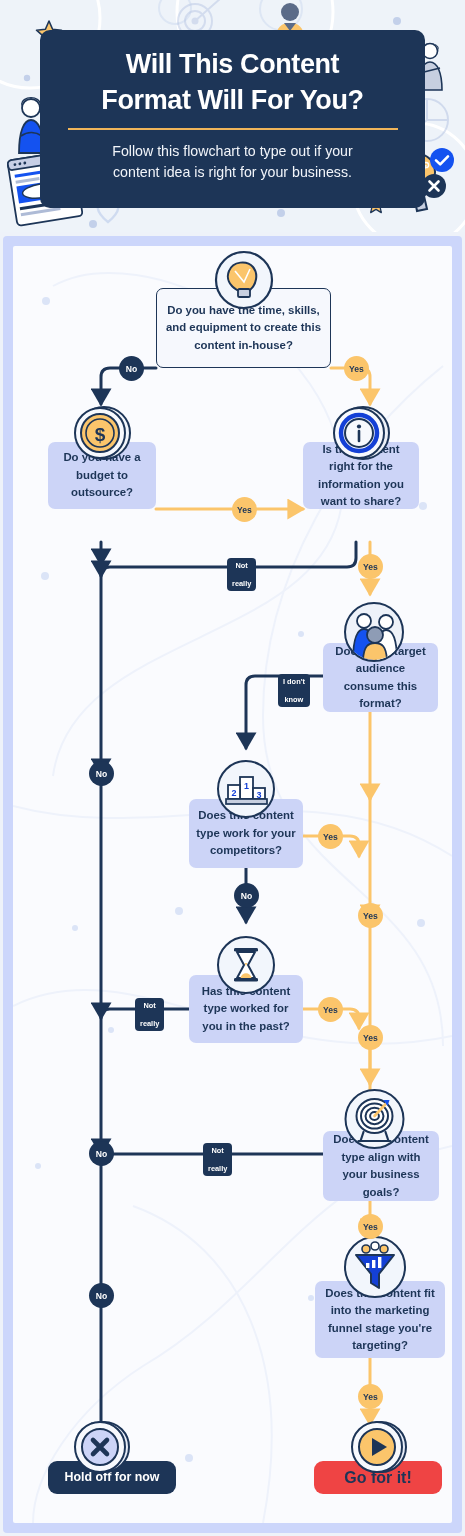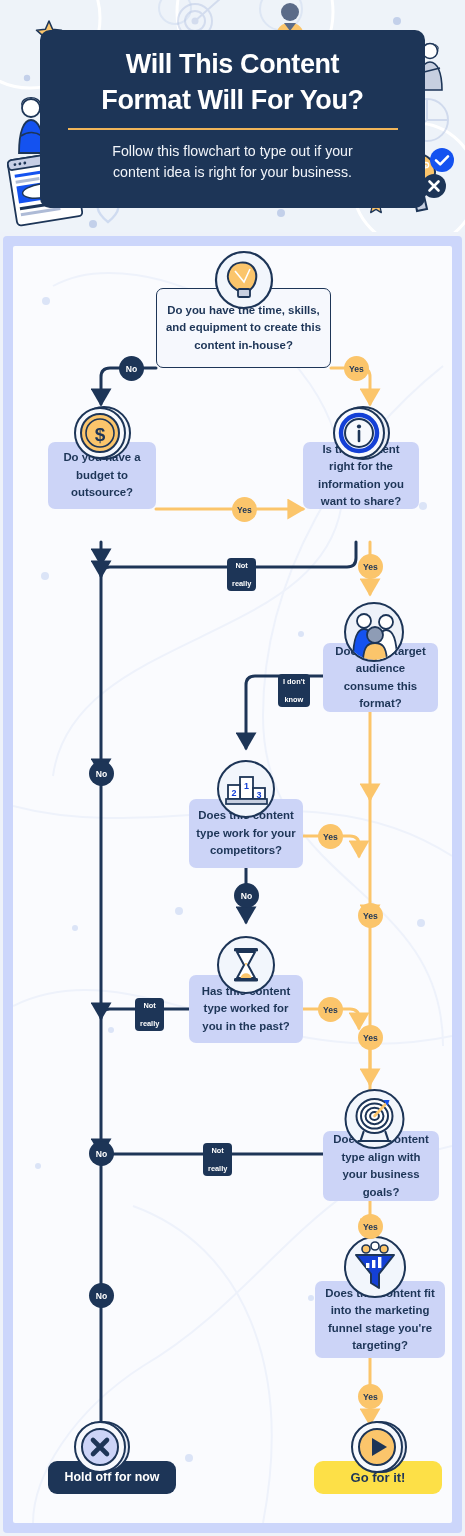--- a/index.html
+++ b/index.html
@@ -52,21 +52,21 @@
   .box {
     position: absolute; border-radius: 7px;
     display: flex; align-items: center; justify-content: center;
     text-align: center; color: #1d3557; font-weight: bold;
     font-size: 11.4px; line-height: 17.5px; padding: 6px 7px;
     z-index: 7;
   }
   .box.lavender { background: #ccd4f7; }
   .box.outlined { background: #f6f8fd; border: 1.6px solid #1d3557; }
   .box.navy { background: #1d3557; color: #ffffff; border-radius: 9px; font-size: 12.4px; }
-  .box.amber { background: #fde047; color: #1d3557; border-radius: 9px; font-size: 13px; }
+  .box.amber { background: #ef4444; color: #1d3557; border-radius: 9px; font-size: 16px; }
 
   
   .pill {
     position: absolute; z-index: 12;
     display: flex; align-items: center; justify-content: center;
     text-align: right; font-weight: bold; color: #fff;
   }
   .pill.yes {
     background: #fbc56b; color: #1d3557;
     width: 25px; height: 25px; border-radius: 50%; font-size: 8.6px;

